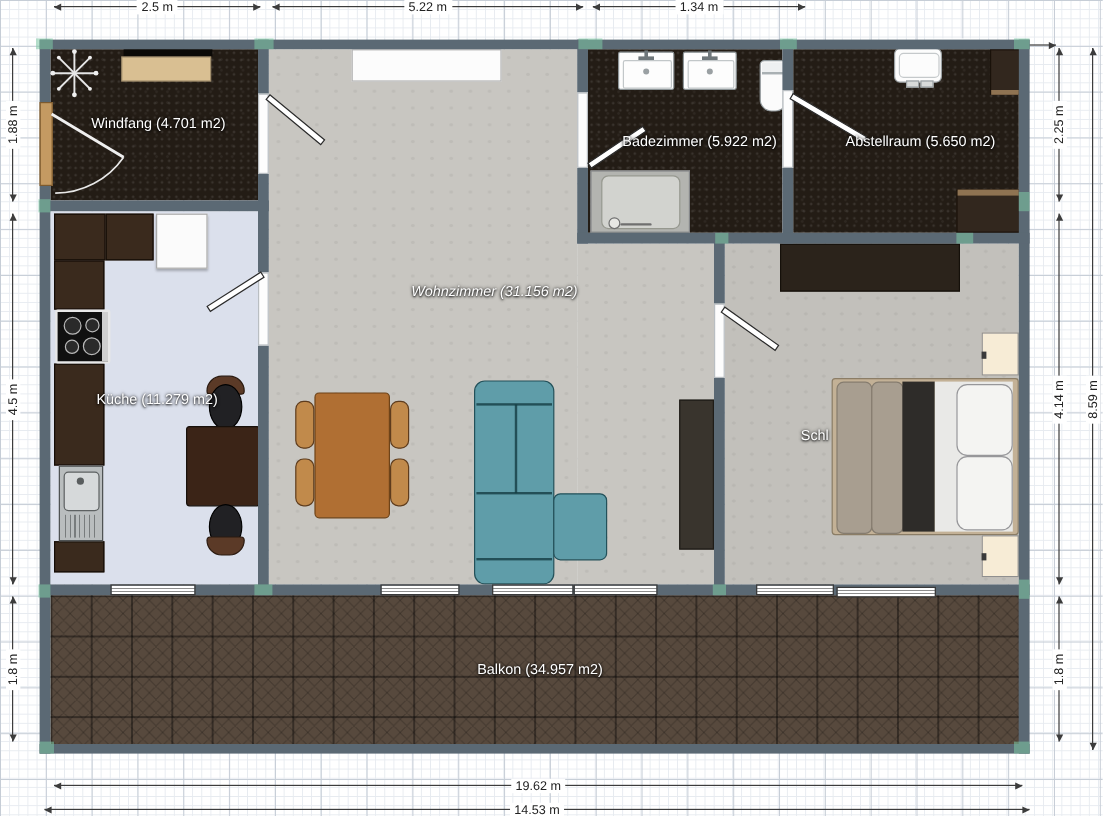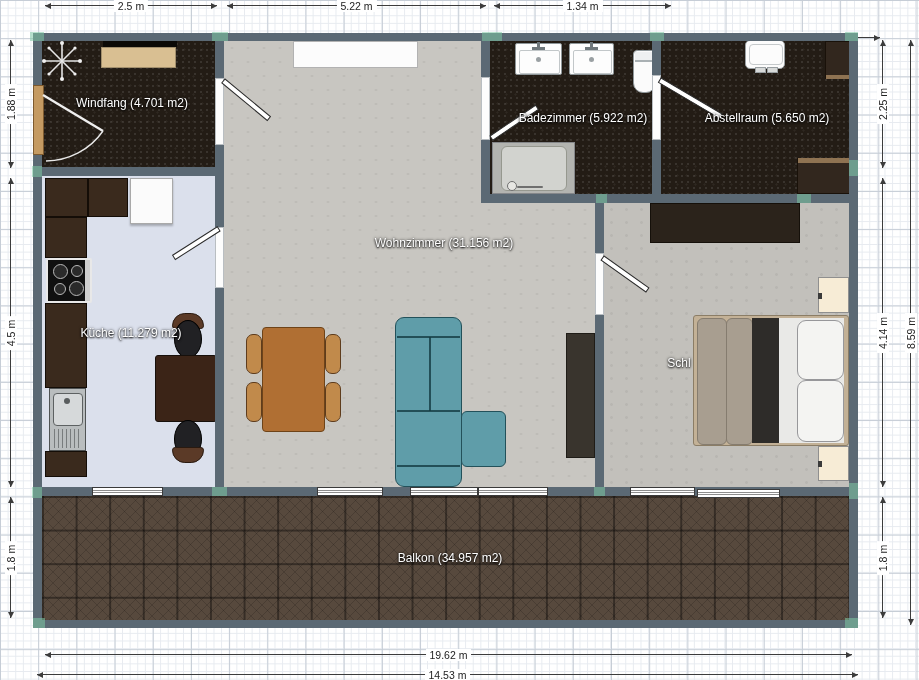--- a/index.html
+++ b/index.html
@@ -255,21 +255,21 @@
   <div class="marker" style="left:212px;top:487px;width:15px;height:9px;"></div>
   <div class="marker" style="left:594px;top:487px;width:11px;height:9px;"></div>
   <div class="marker" style="left:849px;top:483px;width:9px;height:16px;"></div>
   <div class="marker" style="left:849px;top:160px;width:9px;height:16px;"></div>
   <div class="marker" style="left:33px;top:618px;width:12px;height:10px;"></div>
   <div class="marker" style="left:845px;top:618px;width:13px;height:10px;"></div>
   <div class="marker" style="left:797px;top:194px;width:14px;height:9px;"></div>
   <div class="marker" style="left:596px;top:194px;width:11px;height:9px;"></div>
 
   <div class="room-label" style="left:132px;top:103px;">Windfang (4.701 m2)</div>
-  <div class="room-label" style="left:444px;top:243px;">Wohnzimmer (31.156 m2)</div>
+  <div class="room-label" style="left:412px;top:243px;font-style:italic;">Wohnzimmer (31.156 m2)</div>
   <div class="room-label" style="left:131px;top:333px;">Küche (11.279 m2)</div>
   <div class="room-label" style="left:583px;top:118px;">Badezimmer (5.922 m2)</div>
   <div class="room-label" style="left:767px;top:118px;">Abstellraum (5.650 m2)</div>
   <div class="room-label" style="left:679px;top:363px;">Schl</div>
   <div class="room-label" style="left:450px;top:558px;">Balkon (34.957 m2)</div>
 
   <svg class="svg-layer" width="919" height="680" viewBox="0 0 919 680">
 
     <g stroke="#e6e6e6" stroke-width="1.6">
       <line x1="44" y1="61" x2="80" y2="61"></line>

